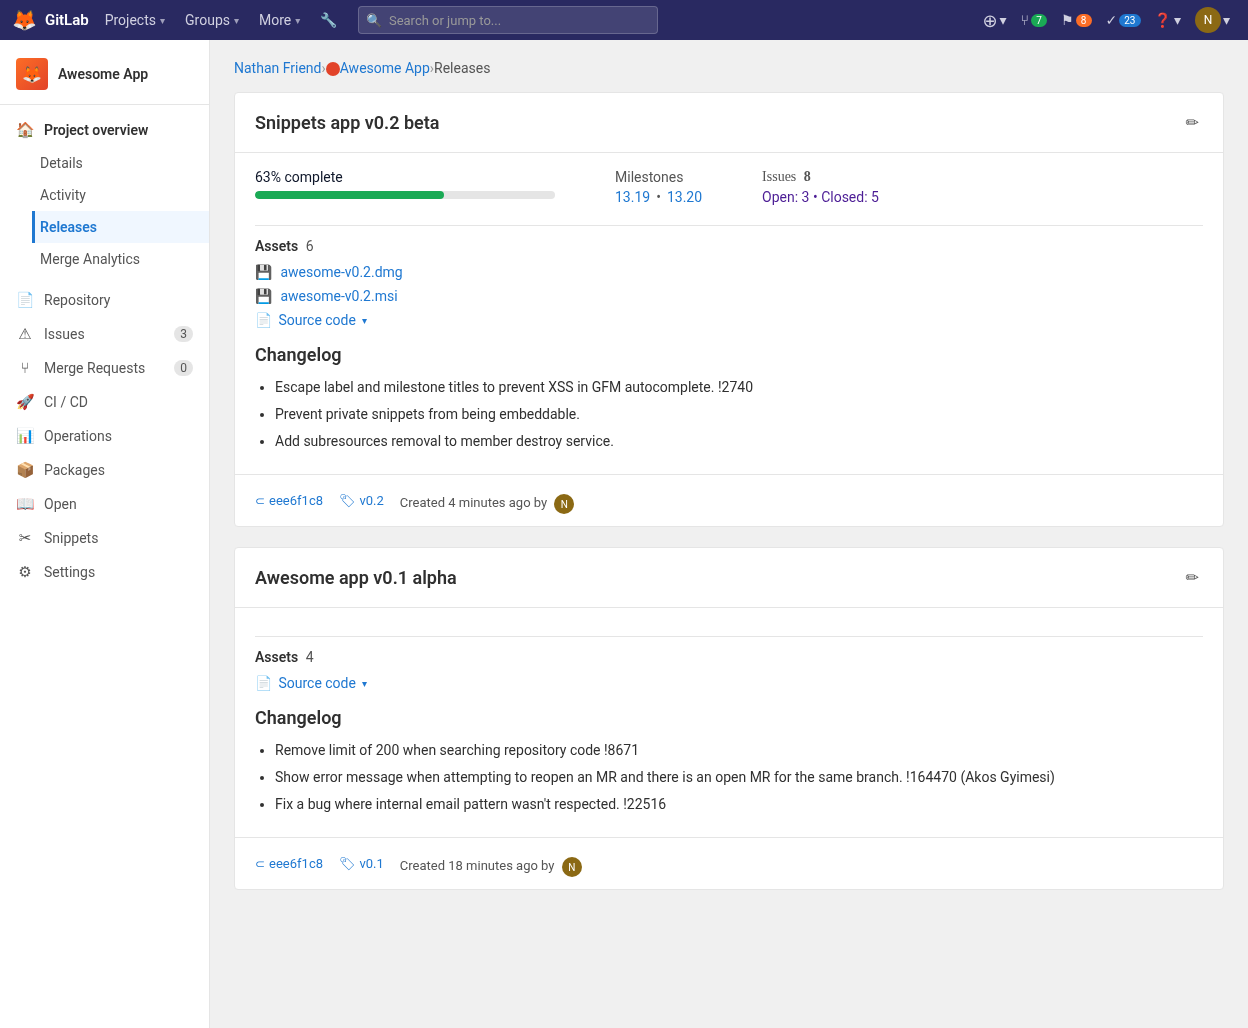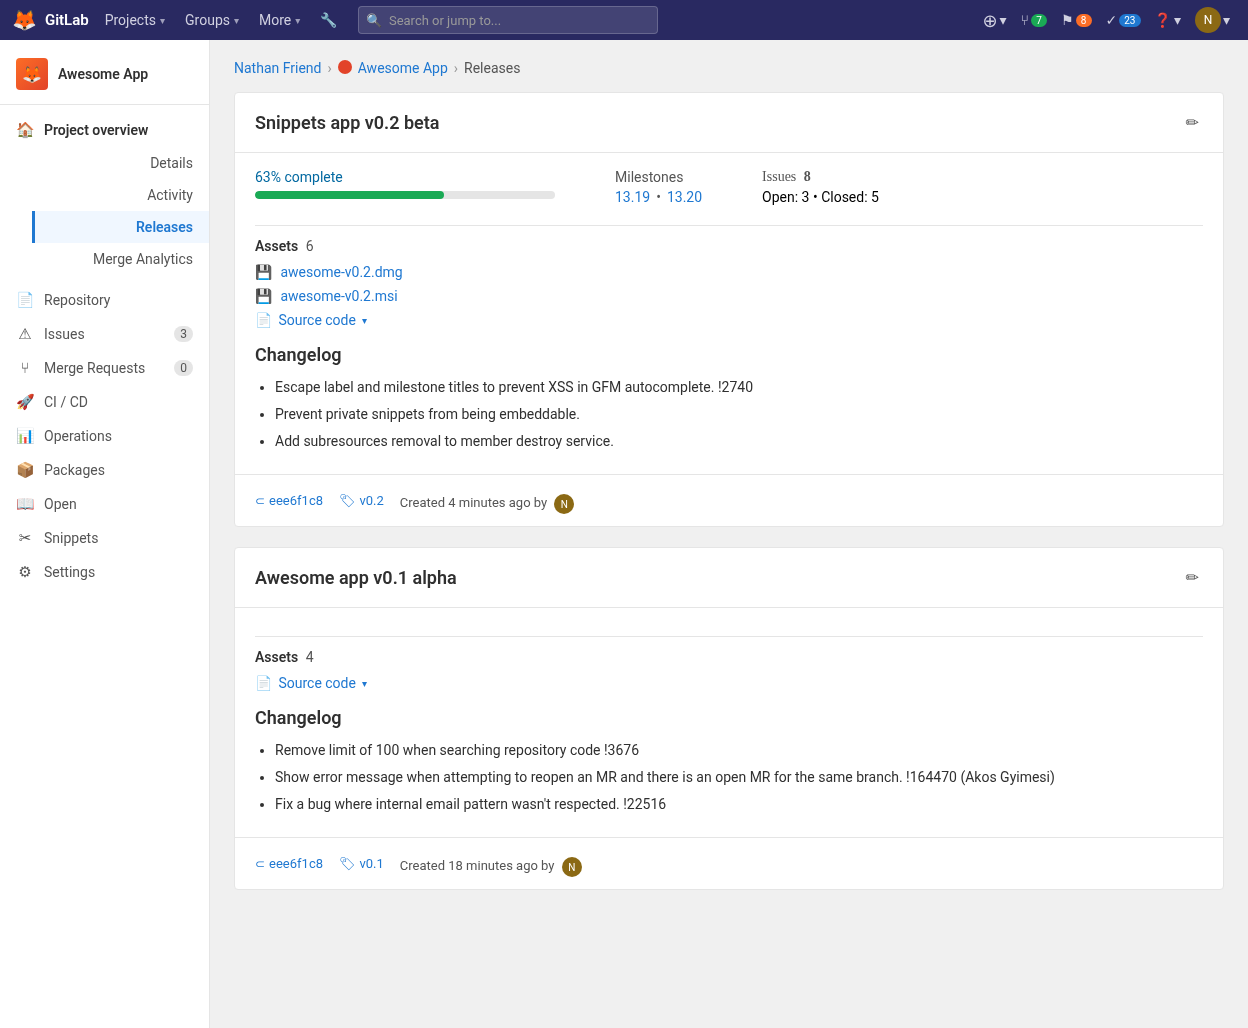--- a/index.html
+++ b/index.html
@@ -63,28 +63,28 @@
       color: #555;
       cursor: pointer;
       font-size: 14px;
       text-decoration: none;
     }
     .sidebar-item.active { color: #1f78d1; font-weight: 600; background: #f0f7ff; border-left: 3px solid #1f78d1; padding-left: 13px; }
     .sidebar-item.parent { color: #303030; font-weight: 600; }
     .sidebar-item .icon { font-size: 15px; width: 18px; text-align: center; flex-shrink: 0; }
     .sidebar-item .count { margin-left: auto; background: #e5e5e5; border-radius: 8px; padding: 1px 6px; font-size: 12px; color: #555; }
     .sidebar-sub { padding-left: 32px; }
-    .sidebar-sub .sidebar-item { padding-left: 8px; justify-content: flex-end; }
+    .sidebar-sub .sidebar-item { padding-left: 8px; }
     .sidebar-sub .sidebar-item.active { padding-left: 5px; }
 
     
     .main { flex: 1; padding: 20px 24px; overflow-y: auto; }
 
     
-    .breadcrumb { display: flex; align-items: flex-start; gap: 6px; font-size: 14px; color: #555; margin-bottom: 16px; }
+    .breadcrumb { display: flex; align-items: flex-end; font-size: 14px; color: #555; margin-bottom: 16px; }
     .breadcrumb a { color: #1f78d1; text-decoration: none; }
     .breadcrumb .sep { color: #999; }
     .breadcrumb .proj-dot { width: 14px; height: 14px; border-radius: 50%; background: #e24329; display: inline-block; }
 
     
     .release-card {
       background: #fff;
       border: 1px solid #e5e5e5;
       border-radius: 4px;
       margin-bottom: 20px;
@@ -95,31 +95,31 @@
       padding: 16px 20px;
       border-bottom: 1px solid #e5e5e5;
     }
     .release-title { font-size: 18px; font-weight: 600; color: #303030; }
     .edit-btn { color: #555; cursor: pointer; padding: 4px; border-radius: 4px; font-size: 16px; }
     .release-body { padding: 16px 20px; }
 
     
     .progress-section { display: flex; gap: 60px; align-items: flex-start; margin-bottom: 20px; }
     .progress-block { flex: 1; max-width: 300px; }
-    .progress-label { font-size: 14px; color: #0369a1; margin-bottom: 6px; }
+    .progress-label { font-size: 14px; color: #0f172a; margin-bottom: 6px; }
     .progress-bar-bg { height: 8px; background: #e5e5e5; border-radius: 4px; overflow: hidden; }
     .progress-bar-fill { height: 100%; background: #1aaa55; border-radius: 4px; }
     .milestones-block { }
     .milestones-label { font-size: 14px; color: #555; margin-bottom: 4px; }
     .milestone-links { display: flex; gap: 6px; font-size: 14px; }
     .milestone-links a { color: #1f78d1; text-decoration: none; }
     .milestone-links .dot { color: #555; }
     .issues-block { }
     .issues-label { font-size: 14px; color: #555; margin-bottom: 4px; font-family: Liberation Serif, serif; }
-    .issues-detail { font-size: 14px; color: #000000; }
+    .issues-detail { font-size: 14px; color: #4c1d95; }
 
     
     .section-divider { border: none; border-top: 1px solid #e5e5e5; margin: 12px 0; }
     .assets-header { font-size: 14px; font-weight: 600; margin-bottom: 10px; }
     .assets-header .count { font-weight: 400; color: #555; margin-left: 4px; }
     .asset-link { display: flex; align-items: center; gap: 8px; color: #1f78d1; text-decoration: none; font-size: 14px; margin-bottom: 8px; }
     .asset-icon { font-size: 14px; }
     .source-code-link { display: flex; align-items: center; gap: 6px; color: #1f78d1; text-decoration: none; font-size: 14px; cursor: pointer; }
     .source-code-link .chevron { font-size: 10px; }
 
@@ -367,21 +367,21 @@
           <span class="count">4</span>
         </div>
         <div class="source-code-link">
           <span>📄</span>
           <span>Source code</span>
           <span class="chevron">▾</span>
         </div>
 
         <h3 class="changelog-title">Changelog</h3>
         <ul class="changelog-list">
-          <li>Remove limit of 100 when searching repository code !3676</li>
+          <li>Remove limit of 200 when searching repository code !8671</li>
           <li>Show error message when attempting to reopen an MR and there is an open MR for the same branch. !164470 (Akos Gyimesi)</li>
           <li>Fix a bug where internal email pattern wasn't respected. !22516</li>
         </ul>
       </div>
       <div class="release-footer">
         <a href="#" class="commit-link">
           <span class="commit-icon">⊂</span>
           <span>eee6f1c8</span>
         </a>
         <a href="#" class="tag-link">

